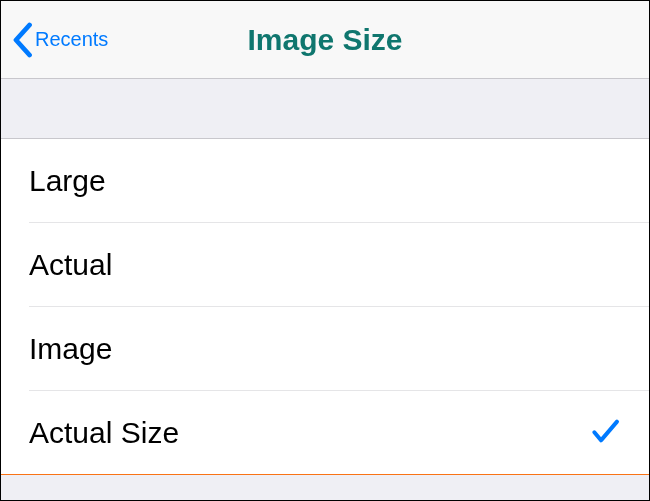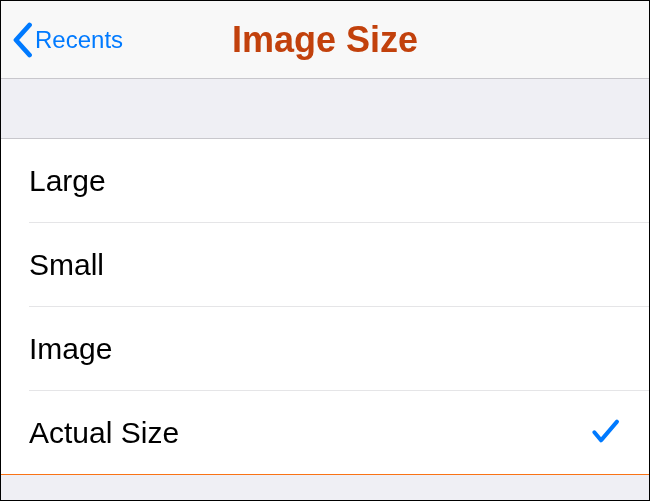--- a/index.html
+++ b/index.html
@@ -21,39 +21,39 @@
       position: relative;
       display: flex;
       align-items: center;
     }
     .back-button {
       position: absolute;
       left: 10px;
       display: flex;
       align-items: center;
       color: #007aff;
-      font-size: 24px;
+      font-size: 20px;
       font-weight: 400;
       cursor: pointer;
     }
     .back-chevron {
       display: inline-flex;
       margin-right: 2px;
     }
     .back-chevron svg {
       width: 22px;
       height: 36px;
     }
     .navbar-title {
       position: absolute;
       left: 50%;
       transform: translateX(-50%);
-      font-size: 36px;
+      font-size: 30px;
       font-weight: 600;
-      color: #c2410c;
+      color: #0f766e;
     }
     .spacer {
       height: 60px;
       background: #efeff4;
       border-bottom: 1px solid #c8c7cc;
     }
     .list {
       background: #fff;
     }
     .list-item {
@@ -110,21 +110,21 @@
   <div class="navbar-title">Image Size</div>
 </div>
 
 <div class="spacer"></div>
 
 <div class="list">
   <div class="list-item">
     <span class="list-label">Large</span>
   </div>
   <div class="list-item">
-    <span class="list-label">Small</span>
+    <span class="list-label">Actual</span>
   </div>
   <div class="list-item">
     <span class="list-label">Image</span>
   </div>
   <div class="list-item">
     <span class="list-label">Actual Size</span>
     <span class="checkmark">
       <svg viewBox="0 0 24 24" fill="none">
         <path d="M4 13 L9 19 L21 5" stroke-width="3" stroke-linecap="round" stroke-linejoin="round"></path>
       </svg>

